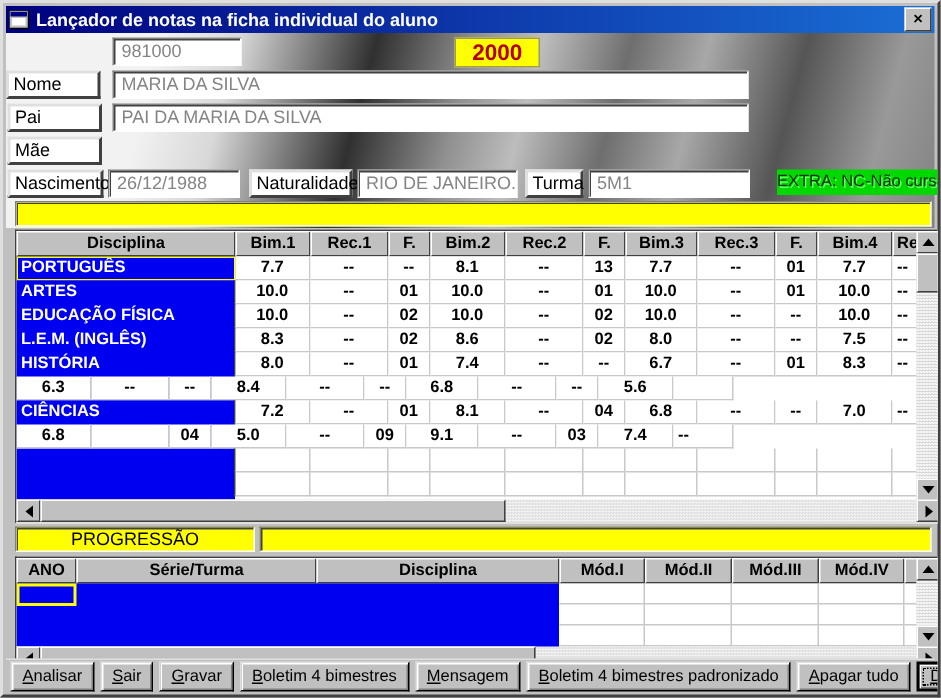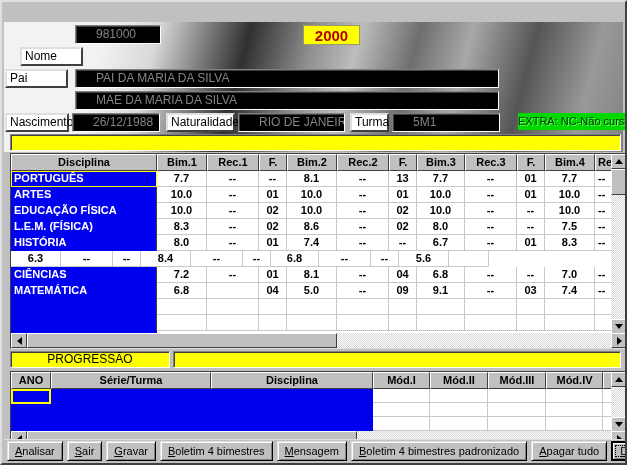--- a/index.html
+++ b/index.html
@@ -11,22 +11,22 @@
     background:linear-gradient(90deg,#00007e,#1a6fd6);display:flex;align-items:center;padding:0 2px;}
   #titlebar .ttl{color:#fff;font-weight:bold;font-size:12px;margin-left:4px;flex:1;white-space:nowrap;overflow:hidden;}
   .winbtn{width:16px;height:14px;background:#c0c0c0;border:1px solid;border-color:#fff #404040 #404040 #fff;
     display:flex;align-items:center;justify-content:center;font-weight:bold;font-size:11px;line-height:1;color:#000;}
   
   #texture{position:absolute;left:2px;top:20px;right:2px;height:130px;
     background:linear-gradient(105deg,#f2f2f2 0%,#f2f2f2 16%,#d8d8d8 24%,#303030 38%,#8f8f8f 48%,
       #bdbdbd 55%,#6e6e6e 64%,#a8a8a8 72%,#555 82%,#999 92%,#828282 100%);}
   .flabel{position:absolute;background:#fff;color:#000;border:2px solid;border-color:#dfdfdf #404040 #404040 #dfdfdf;
     box-sizing:border-box;height:19px;line-height:15px;padding-left:3px;font-size:12px;}
-  .finput{position:absolute;background:#000000;color:#848484;border:1px solid;border-color:#808080 #fff #fff #808080;
-    box-shadow:inset 1px 1px 0 #404040;box-sizing:border-box;height:19px;line-height:17px;padding-left:20px;font-size:12px;
+  .finput{position:absolute;background:#ffffff;color:#848484;border:1px solid;border-color:#808080 #fff #fff #808080;
+    box-shadow:inset 1px 1px 0 #404040;box-sizing:border-box;height:19px;line-height:17px;padding-left:5px;font-size:12px;
     white-space:nowrap;overflow:hidden;}
   #year{position:absolute;left:301px;top:23px;width:57px;height:20px;background:#ffff00;color:#b40000;
     font-weight:bold;font-size:15px;text-align:center;line-height:20px;border:1px solid #9a9a66;box-sizing:border-box;}
   #extra{position:absolute;left:516px;top:111px;width:108px;height:17px;background:#00d800;color:#003000;
     font-size:11px;line-height:17px;text-align:center;white-space:nowrap;text-shadow:1px 1px 0 #66ff66;}
   .ybar{position:absolute;background:#ffff00;border:1px solid;border-color:#808080 #fff #fff #808080;
     box-shadow:inset 1px 1px 0 #404040;box-sizing:border-box;}
   #topybar{left:8px;top:132px;width:611px;height:17px;}
   
   .gridwrap{position:absolute;background:#fff;border:1px solid;border-color:#404040 #dfdfdf #dfdfdf #404040;box-sizing:border-box;overflow:hidden;}
@@ -70,30 +70,42 @@
     border:1px solid;border-color:#dfdfdf #000 #000 #dfdfdf;box-shadow:inset 1px 1px 0 #fff,inset -1px -1px 0 #808080;
     display:flex;align-items:center;justify-content:center;padding:0 7px;white-space:nowrap;box-sizing:border-box;}
   .btn.default{border:2px solid #000;outline:1px dotted #000;outline-offset:-5px;box-shadow:inset 1px 1px 0 #fff,inset -1px -1px 0 #808080;}
   u{text-decoration:underline;}
 </style>
 </head>
 <body>
 
 <div id="win">
 
+  <div id="titlebar">
+    <svg width="14" height="13">
+      <rect x="0" y="0" width="13" height="12" fill="#c0c0c0" stroke="#000"></rect>
+      <rect x="1" y="1" width="11" height="3" fill="#000080"></rect>
+      <rect x="2" y="5" width="9" height="5" fill="#fff"></rect>
+    </svg>
+    <span class="ttl">Lançador de notas na ficha individual do aluno</span>
+    <span class="winbtn">
+        <span>×</span>
+      </span>
+  </div>
 
   <div id="texture"></div>
 
   <div class="finput" style="left:73px;top:23px;width:86px;">981000</div>
   <div id="year">2000</div>
 
-  <div class="flabel" style="left:18px;top:45px;width:63px;">Nome</div>
+  <div class="flabel" style="left:2px;top:45px;width:63px;">Nome</div>
+  <div class="finput" style="left:73px;top:45px;width:424px;">MARIA DA SILVA</div>
   <div class="flabel" style="left:3px;top:67px;width:63px;">Pai</div>
   <div class="finput" style="left:73px;top:67px;width:424px;">PAI DA MARIA DA SILVA</div>
-  <div class="finput" style="left:73px;top:89px;width:424px;">MAE DA MARIA DA SILVA</div>
+  <div class="flabel" style="left:3px;top:89px;width:63px;">Mãe</div>
 
   <div class="flabel" style="left:3px;top:111px;width:64px;">Nascimento</div>
   <div class="finput" style="left:70px;top:111px;width:88px;">26/12/1988</div>
   <div class="flabel" style="left:164px;top:111px;width:69px;">Naturalidade</div>
   <div class="finput" style="left:236px;top:111px;width:107px;">RIO DE JANEIRO.</div>
   <div class="flabel" style="left:348px;top:111px;width:39px;">Turma</div>
   <div class="finput" style="left:390px;top:111px;width:108px;">5M1</div>
   <div id="extra">EXTRA: NC-Não cursa</div>
 
   <div id="topybar" class="ybar"></div>
@@ -150,21 +162,21 @@
           <div class="gcell" style="width: 50px;">10.0</div>
           <div class="gcell" style="width: 52px;">--</div>
           <div class="gcell" style="width: 28px;">02</div>
           <div class="gcell" style="width: 48px;">10.0</div>
           <div class="gcell" style="width: 52px;">--</div>
           <div class="gcell" style="width: 28px;">--</div>
           <div class="gcell" style="width: 50px;">10.0</div>
           <div class="gcell" style="width: 40px; text-align: left; padding-left: 3px;">--</div>
         </div>
         <div class="grow">
-          <div class="dcell" style="width: 146px;">L.E.M. (FÍSICA)</div>
+          <div class="dcell" style="width: 146px;">L.E.M. (INGLÊS)</div>
           <div class="gcell" style="width: 50px;">8.3</div>
           <div class="gcell" style="width: 52px;">--</div>
           <div class="gcell" style="width: 28px;">02</div>
           <div class="gcell" style="width: 50px;">8.6</div>
           <div class="gcell" style="width: 52px;">--</div>
           <div class="gcell" style="width: 28px;">02</div>
           <div class="gcell" style="width: 48px;">8.0</div>
           <div class="gcell" style="width: 52px;">--</div>
           <div class="gcell" style="width: 28px;">--</div>
           <div class="gcell" style="width: 50px;">7.5</div>
@@ -205,21 +217,20 @@
           <div class="gcell" style="width: 50px;">8.1</div>
           <div class="gcell" style="width: 52px;">--</div>
           <div class="gcell" style="width: 28px;">04</div>
           <div class="gcell" style="width: 48px;">6.8</div>
           <div class="gcell" style="width: 52px;">--</div>
           <div class="gcell" style="width: 28px;">--</div>
           <div class="gcell" style="width: 50px;">7.0</div>
           <div class="gcell" style="width: 40px; text-align: left; padding-left: 3px;">--</div>
         </div>
         <div class="grow">
-          <div class="dcell" style="width: 146px;">MATEMÁTICA</div>
           <div class="gcell" style="width: 50px;">6.8</div>
           <div class="gcell" style="width: 52px;"></div>
           <div class="gcell" style="width: 28px;">04</div>
           <div class="gcell" style="width: 50px;">5.0</div>
           <div class="gcell" style="width: 52px;">--</div>
           <div class="gcell" style="width: 28px;">09</div>
           <div class="gcell" style="width: 48px;">9.1</div>
           <div class="gcell" style="width: 52px;">--</div>
           <div class="gcell" style="width: 28px;">03</div>
           <div class="gcell" style="width: 50px;">7.4</div>

